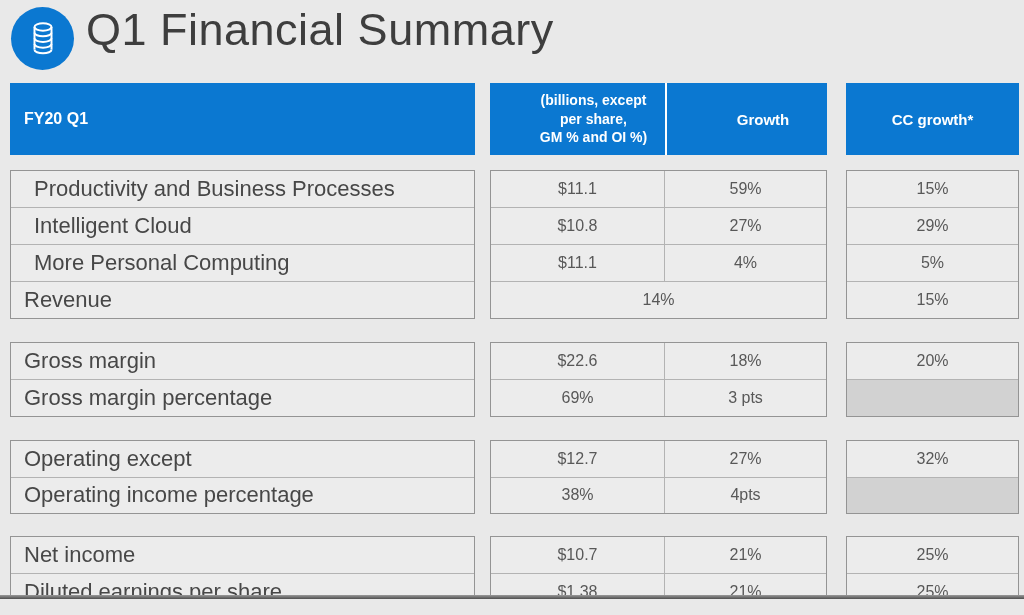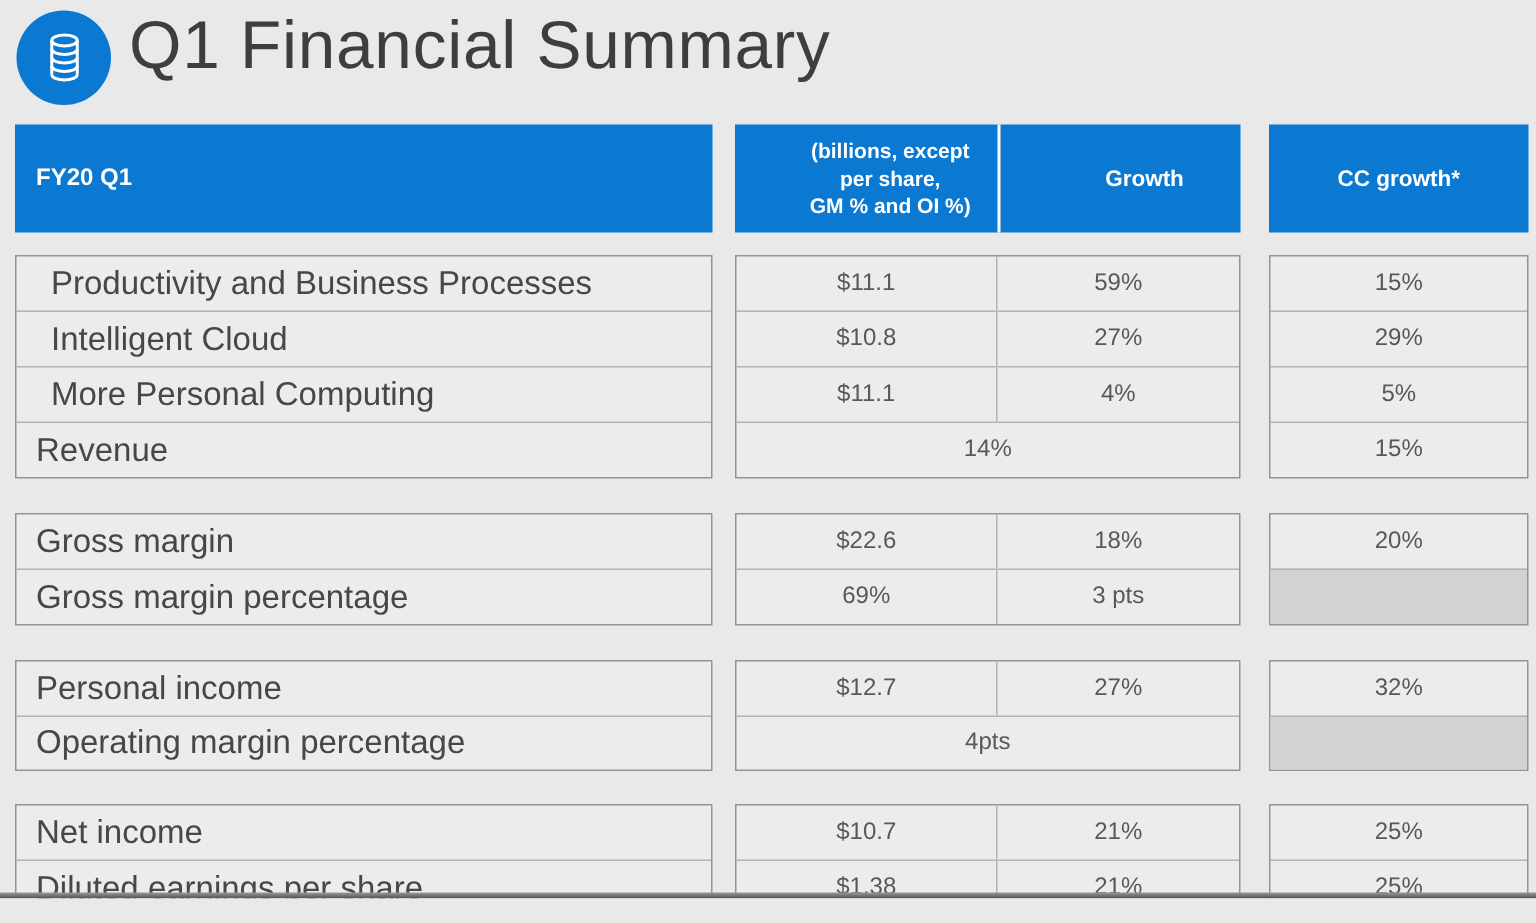--- a/index.html
+++ b/index.html
@@ -144,29 +144,30 @@
             <div class="cell gcell">3 pts</div>
           </div>
         </div>
         <div class="box cc">
           <div class="row crow">20%</div>
           <div class="row crow empty"></div>
         </div>
       </div>
       <div class="group" style="top: 440px; height: 74px;">
         <div class="box labels">
-          <div class="row lrow">Personal income</div>
-          <div class="row lrow">Operating margin percentage</div>
+          <div class="row lrow">Operating except</div>
+          <div class="row lrow">Operating income percentage</div>
         </div>
         <div class="box middle">
           <div class="row mrow">
             <div class="cell vcell">$12.7</div>
             <div class="cell gcell">27%</div>
           </div>
           <div class="row mrow">
+            <div class="cell vcell">38%</div>
             <div class="cell gcell">4pts</div>
           </div>
         </div>
         <div class="box cc">
           <div class="row crow">32%</div>
           <div class="row crow empty"></div>
         </div>
       </div>
       <div class="group" style="top: 536px; height: 75px;">
         <div class="box labels">

